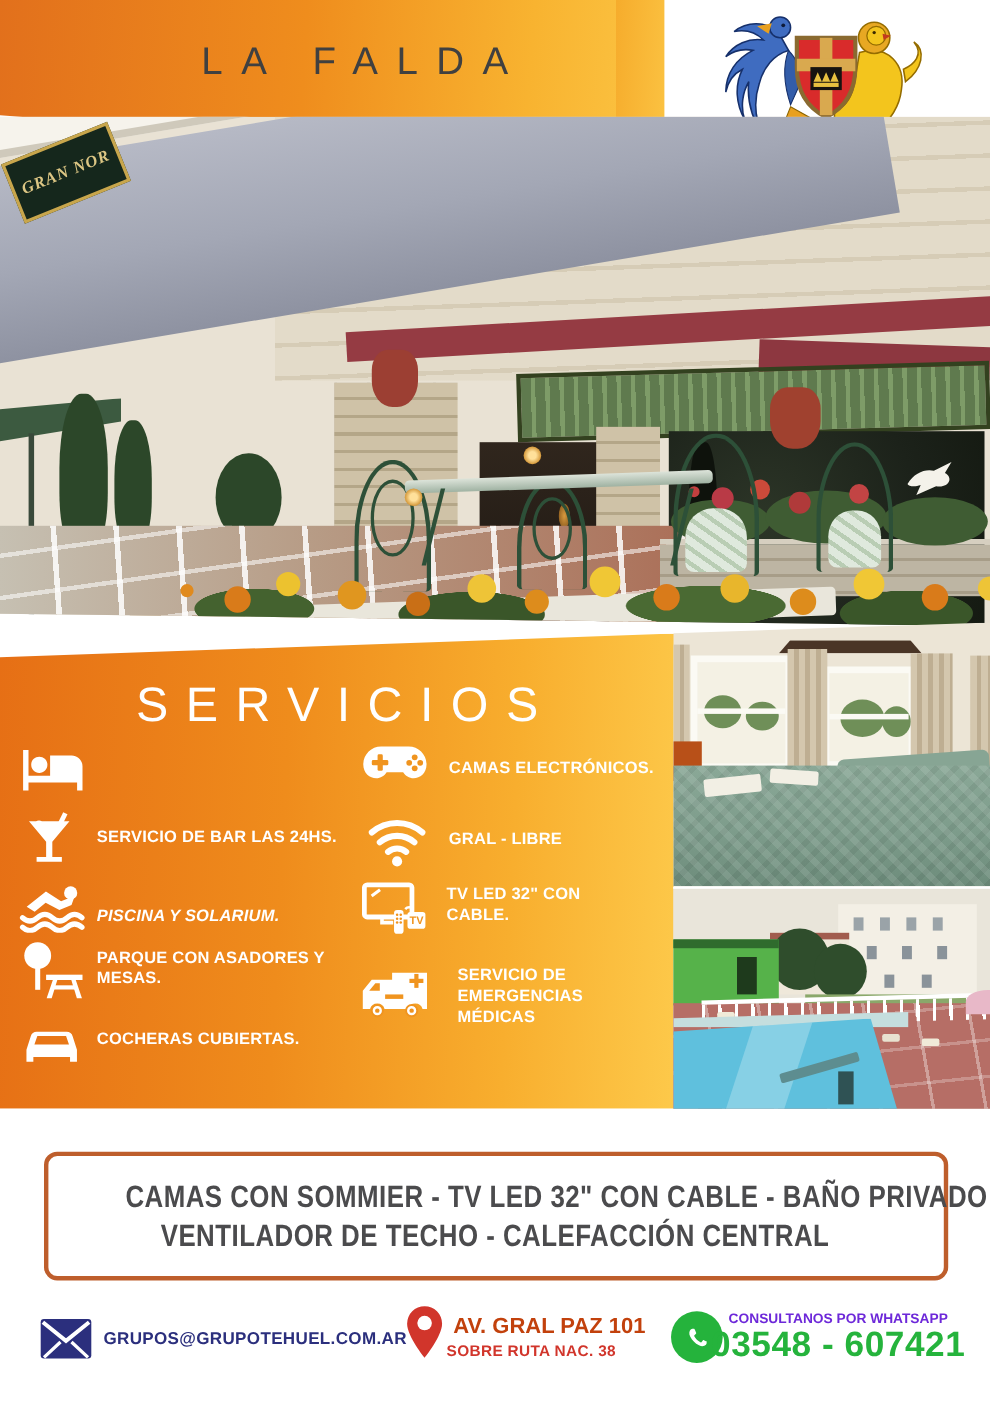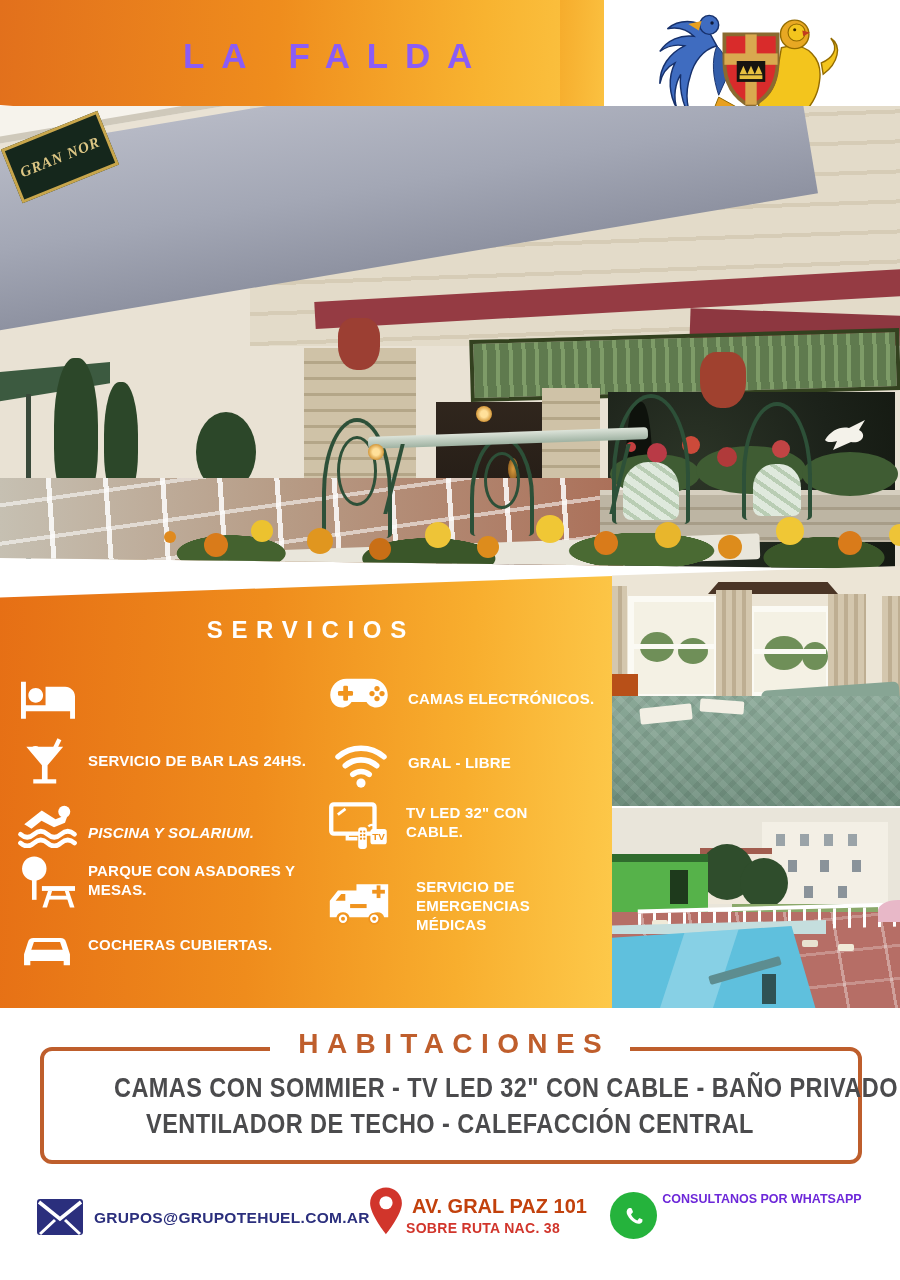--- a/index.html
+++ b/index.html
@@ -8,21 +8,21 @@
   #page *{box-sizing:border-box;}
   .abs{position:absolute;}
 
   
   .header-band{left:0;top:0;width:613px;height:152px;
     background:linear-gradient(94deg,#e2701c 0%,#ef8d1d 45%,#f8b330 78%,#fcc746 100%);
     clip-path:polygon(0 0,100% 0,100% 100%,0 69%);}
   .header-band-right{left:560px;top:0;width:53px;height:172px;
     background:linear-gradient(94deg,#f6ac2c,#fcc746);
     clip-path:polygon(0 0,100% 0,100% 100%,0 88%);}
-  .place-title{left:183px;top:36px;font-size:35px;font-weight:bold;color:#8b5cf6;letter-spacing:.48em;}
+  .place-title{left:183px;top:36px;font-size:35px;font-weight:normal;color:#404040;letter-spacing:.48em;}
 
   
   .logo-panel{left:604px;top:0;width:296px;height:197px;background:#ffffff;}
   .crest{left:635px;top:4px;width:232px;height:190px;}
 
   
   .photo-main{left:0;top:106px;width:900px;height:463px;background:#e9e2d4;overflow:hidden;
     clip-path:polygon(0 0,100% 0,100% 100%,0 97.6%);}
   .ph-upperwall{left:250px;top:0;width:650px;height:240px;
     background:repeating-linear-gradient(178deg,#e3dbc9 0 26px,#d6ccb6 26px 30px);}
@@ -86,21 +86,21 @@
   .ph-canopy{left:-60px;top:-70px;width:840px;height:300px;transform:rotate(-9.5deg);transform-origin:left top;}
   .ph-canopy .edge{position:absolute;left:0;top:64px;width:100%;height:52px;background:#f6f3ec;border-bottom:7px solid #cfc9bb;}
   .ph-canopy .under{position:absolute;left:0;top:123px;width:100%;height:177px;
     background:linear-gradient(180deg,#b6b9c5 0%,#a3a7b5 55%,#8e92a1 100%);}
 
   
   .services{left:0;top:576px;width:613px;height:432px;
     background:linear-gradient(93deg,#e66f15 0%,#ef8c1c 42%,#f8ae2e 75%,#fdc94a 100%);
     clip-path:polygon(0 5%,100% 0,100% 100%,0 100%);}
   .services-title{left:0;top:40px;width:613px;text-align:center;color:#ffffff;
-    font-size:24px;font-weight:bold;letter-spacing:.36em;text-indent:.36em;}
+    font-size:44px;font-weight:normal;letter-spacing:.36em;text-indent:.36em;}
   .svc-icon{position:absolute;}
   .svc-label{position:absolute;color:#ffffff;font-size:15px;font-weight:bold;line-height:1.25;letter-spacing:.2px;}
 
   
   .photo-bedroom{left:612px;top:566px;width:288px;height:240px;background:#ece5d6;overflow:hidden;
     clip-path:polygon(0 4%,100% 0,100% 100%,0 100%);}
   .bd-pelmet{left:96px;top:16px;width:130px;height:12px;background:#4a3526;clip-path:polygon(8% 0,92% 0,100% 100%,0 100%);}
   .bd-window{background:#f4f1e4;border:6px solid #fbfaf4;}
   .bd-w1{left:16px;top:30px;width:92px;height:104px;}
   .bd-w2{left:136px;top:40px;width:84px;height:92px;}
@@ -416,23 +416,20 @@
     <div class="abs pl-fence"></div>
     <div class="abs pl-loungers"></div>
     <div class="abs pl-umbrella"></div>
     <div class="abs pl-coping"></div>
     <div class="abs pl-pool"></div>
     <div class="abs pl-board"></div>
     <div class="abs pl-boardbase"></div>
   </div>
 
   <div class="abs rooms-box"></div>
-  <div class="abs rooms-title">
-    <span>HABITACIONES</span>
-  </div>
   <div class="abs rooms-line rooms-line1">CAMAS CON SOMMIER - TV LED 32" CON CABLE - BAÑO PRIVADO - TELÉFONO</div>
   <div class="abs rooms-line rooms-line2">VENTILADOR DE TECHO - CALEFACCIÓN CENTRAL</div>
 
   <svg class="abs ft-email-icon" viewBox="0 0 24 19">
     <rect x="0.5" y="0.5" width="23" height="18" rx="1.5" fill="#2b2f7d"></rect>
     <path d="M1.5 2L12 10.5 22.5 2" stroke="#fff" stroke-width="1.8" fill="none"></path>
     <path d="M2 18l7.5-7M22 18l-7.5-7" stroke="#fff" stroke-width="1.5"></path>
   </svg>
   <div class="abs ft-email">GRUPOS@GRUPOTEHUEL.COM.AR</div>
 
@@ -442,14 +439,15 @@
   </svg>
   <div class="abs ft-addr1">AV. GRAL PAZ 101</div>
   <div class="abs ft-addr2">SOBRE RUTA NAC. 38</div>
 
   <div class="abs ft-wa-icon">
     <svg width="31" height="31" viewBox="0 0 24 24">
       <path d="M19.2 15.3c-.3-.2-2-1-2.3-1.1-.3-.1-.5-.2-.7.2l-1 1.2c-.2.2-.4.3-.7.1-1.8-.9-3.4-2.4-4.3-4.2-.2-.3 0-.5.1-.7l1.1-1.2c.2-.2.2-.5.1-.7-.1-.2-.7-1.9-1-2.3-.3-.4-.5-.4-.8-.4h-.8c-.3 0-.8.1-1.2.5-1.1 1.1-1.4 2.9-.4 4.9 1.3 2.6 3.5 4.9 6.2 6.2 2 1 3.8.7 4.9-.4.4-.4.5-.9.5-1.2v-.9c0-.3-.1-.4-.4-.6z" fill="#ffffff"></path>
     </svg>
   </div>
   <div class="abs ft-wa-label">CONSULTANOS POR WHATSAPP</div>
+  <div class="abs ft-wa-number">03548 - 607421</div>
 
 </div>
 
 </body></html>

